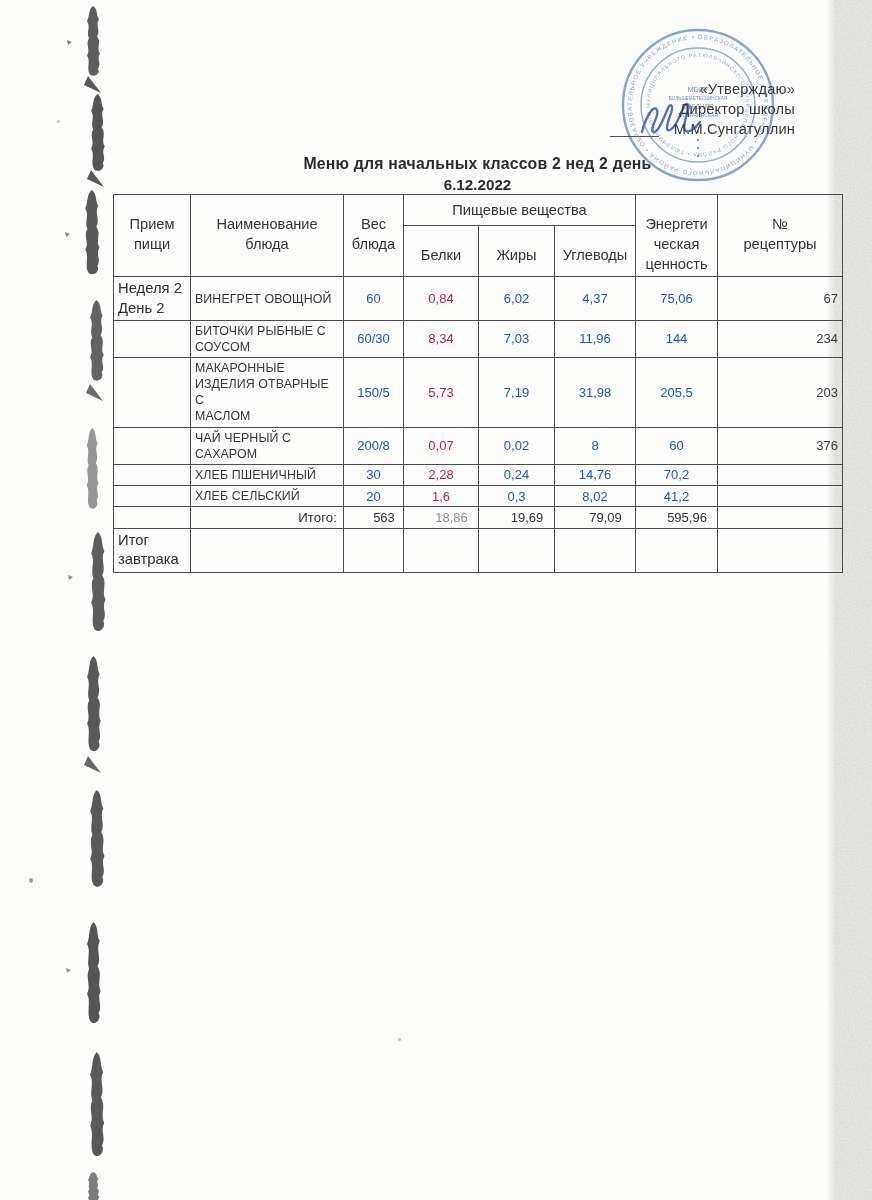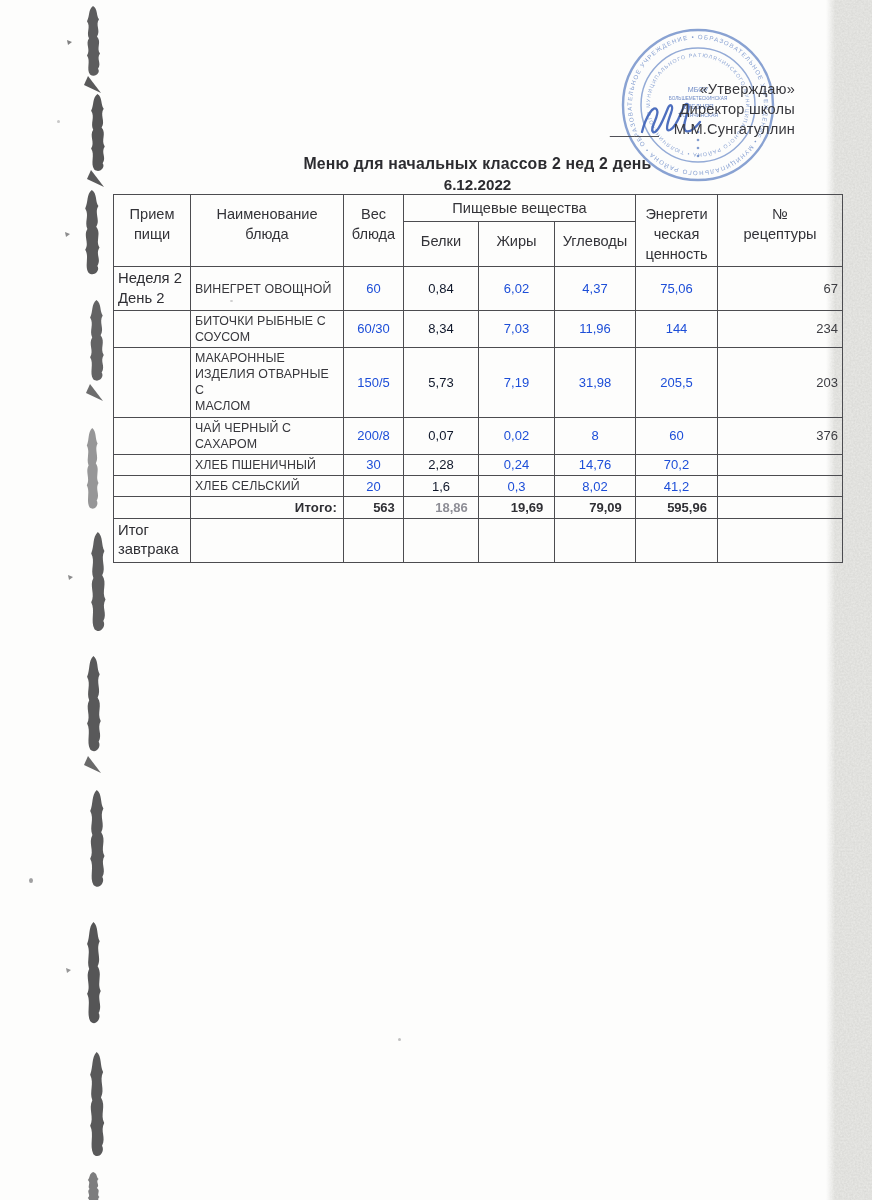--- a/index.html
+++ b/index.html
@@ -29,40 +29,40 @@
   table.menu{
     position:absolute;left:113px;top:194px;width:729px;z-index:5;
     border-collapse:collapse;table-layout:fixed;
   }
   .menu th,.menu td{
     border:1.5px solid #4c4c50;box-sizing:border-box;
     padding:2px 4px;overflow:hidden;vertical-align:middle;
   }
   .menu thead th{
     font-weight:400;font-size:14.6px;color:#333338;line-height:1.38;
-    vertical-align:top;white-space:pre-line;padding-top:9px;text-align:center;
+    vertical-align:top;white-space:pre-line;padding-top:19px;text-align:center;
     background:transparent;
   }
   .menu thead tr.hr1{height:26px;}
   .menu thead tr.hr2{height:43px;}
   .menu th.nutr{vertical-align:middle;padding:2px;}
   .menu tbody tr.r1{height:37px;}
   .menu tbody tr.r2{height:37px;}
   .menu tbody tr.r3{height:48px;}
   .menu tbody tr.r4{height:35px;}
   .menu tbody tr.r5{height:18px;}
   .menu tbody tr.r6{height:19px;}
   .menu tbody tr.r7{height:19px;}
   .menu tbody tr.r8{height:39px;}
   .c-meal{font-size:14.8px;color:#2e2e33;text-align:left;white-space:pre-line;line-height:1.3;}
   .c-name{font-size:12.4px;color:#37373c;text-align:left;white-space:pre-line;line-height:1.3;padding-left:6px;letter-spacing:.1px;}
   .c-weight,.c-fat,.c-carbs,.c-energy{font-size:13px;color:#1d4ed8;text-align:center;}
-  .c-protein{font-size:13px;color:#0f172a;text-align:center;}
+  .c-protein{font-size:13px;color:#be185d;text-align:center;}
   .c-recipe{font-size:13px;color:#3c3c41;text-align:right;padding-right:4px;}
-  tr.total td{font-weight:700;padding-left:25px;}
+  tr.total td{font-weight:400;padding-left:25px;}
   tr.total .c-name{text-align:right;font-size:13.2px;color:#2e2e33;padding-right:6px;}
   tr.total .c-weight,tr.total .c-fat,tr.total .c-carbs,tr.total .c-energy{color:#303035;}
   tr.total .c-protein{color:#8e8e96;}
   .speck{position:absolute;background:#77777b;border-radius:50%;z-index:1;opacity:.7;}
 </style>
 </head>
 <body>
 
 <div class="page">
 

